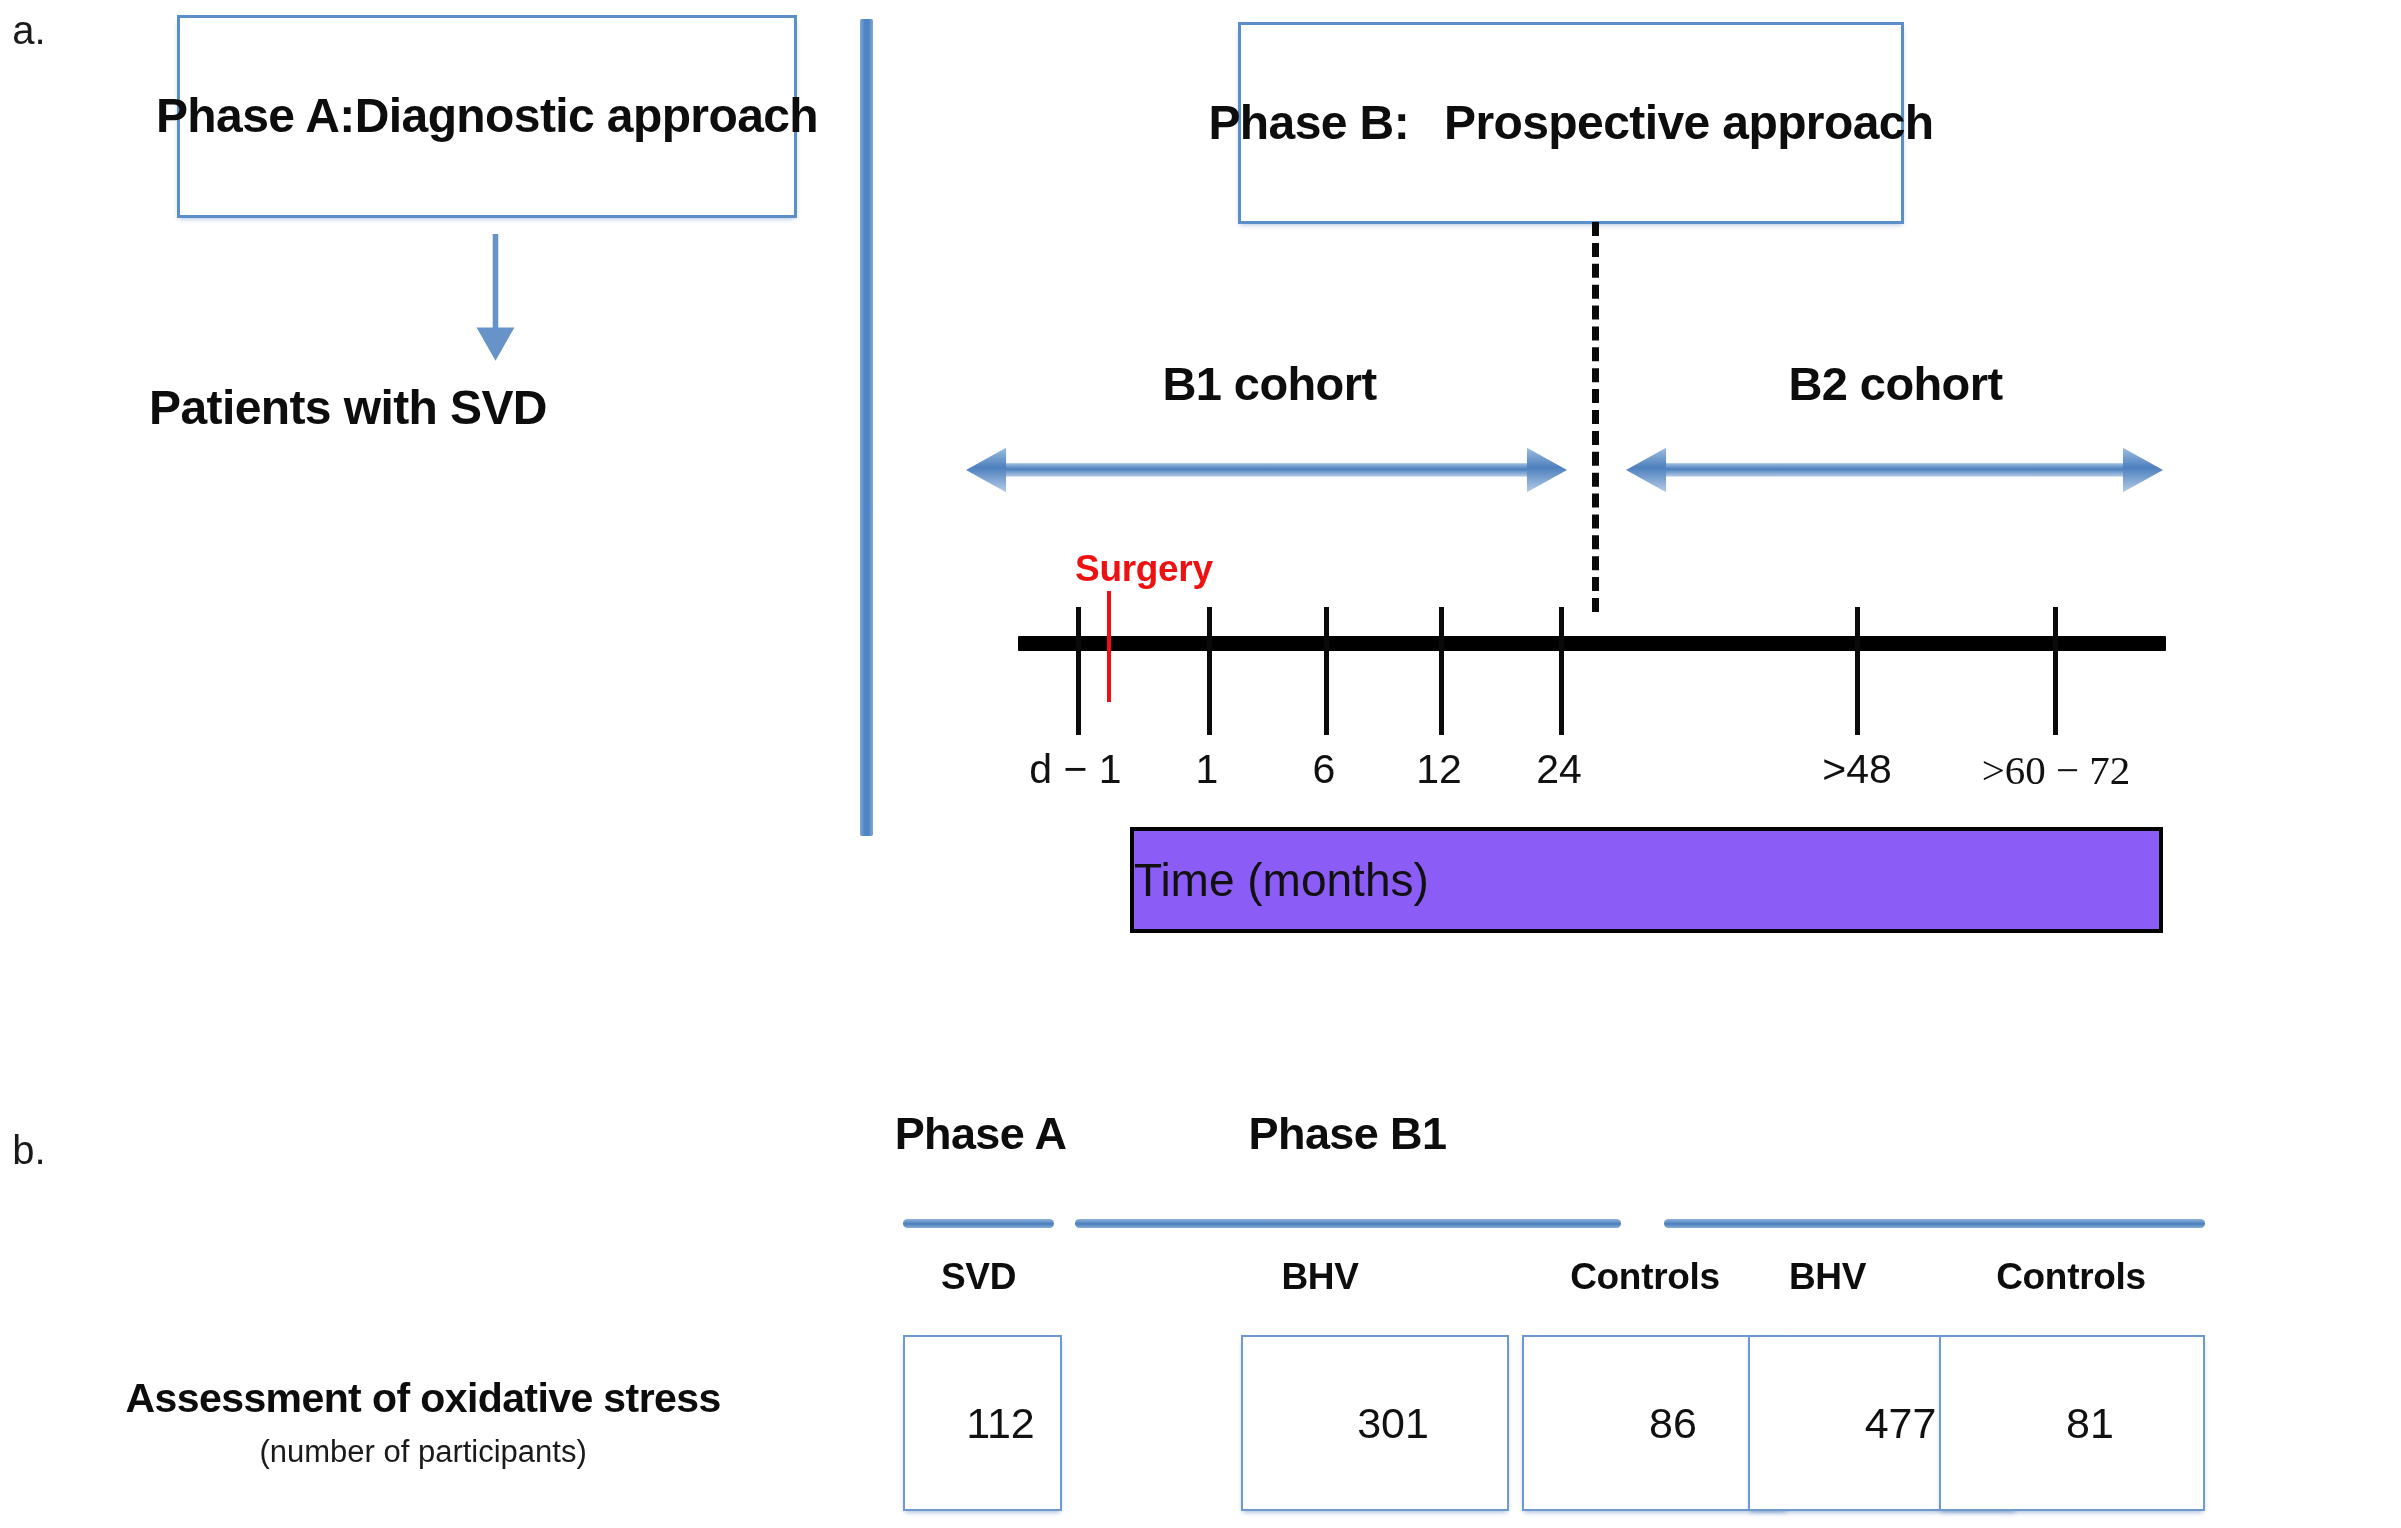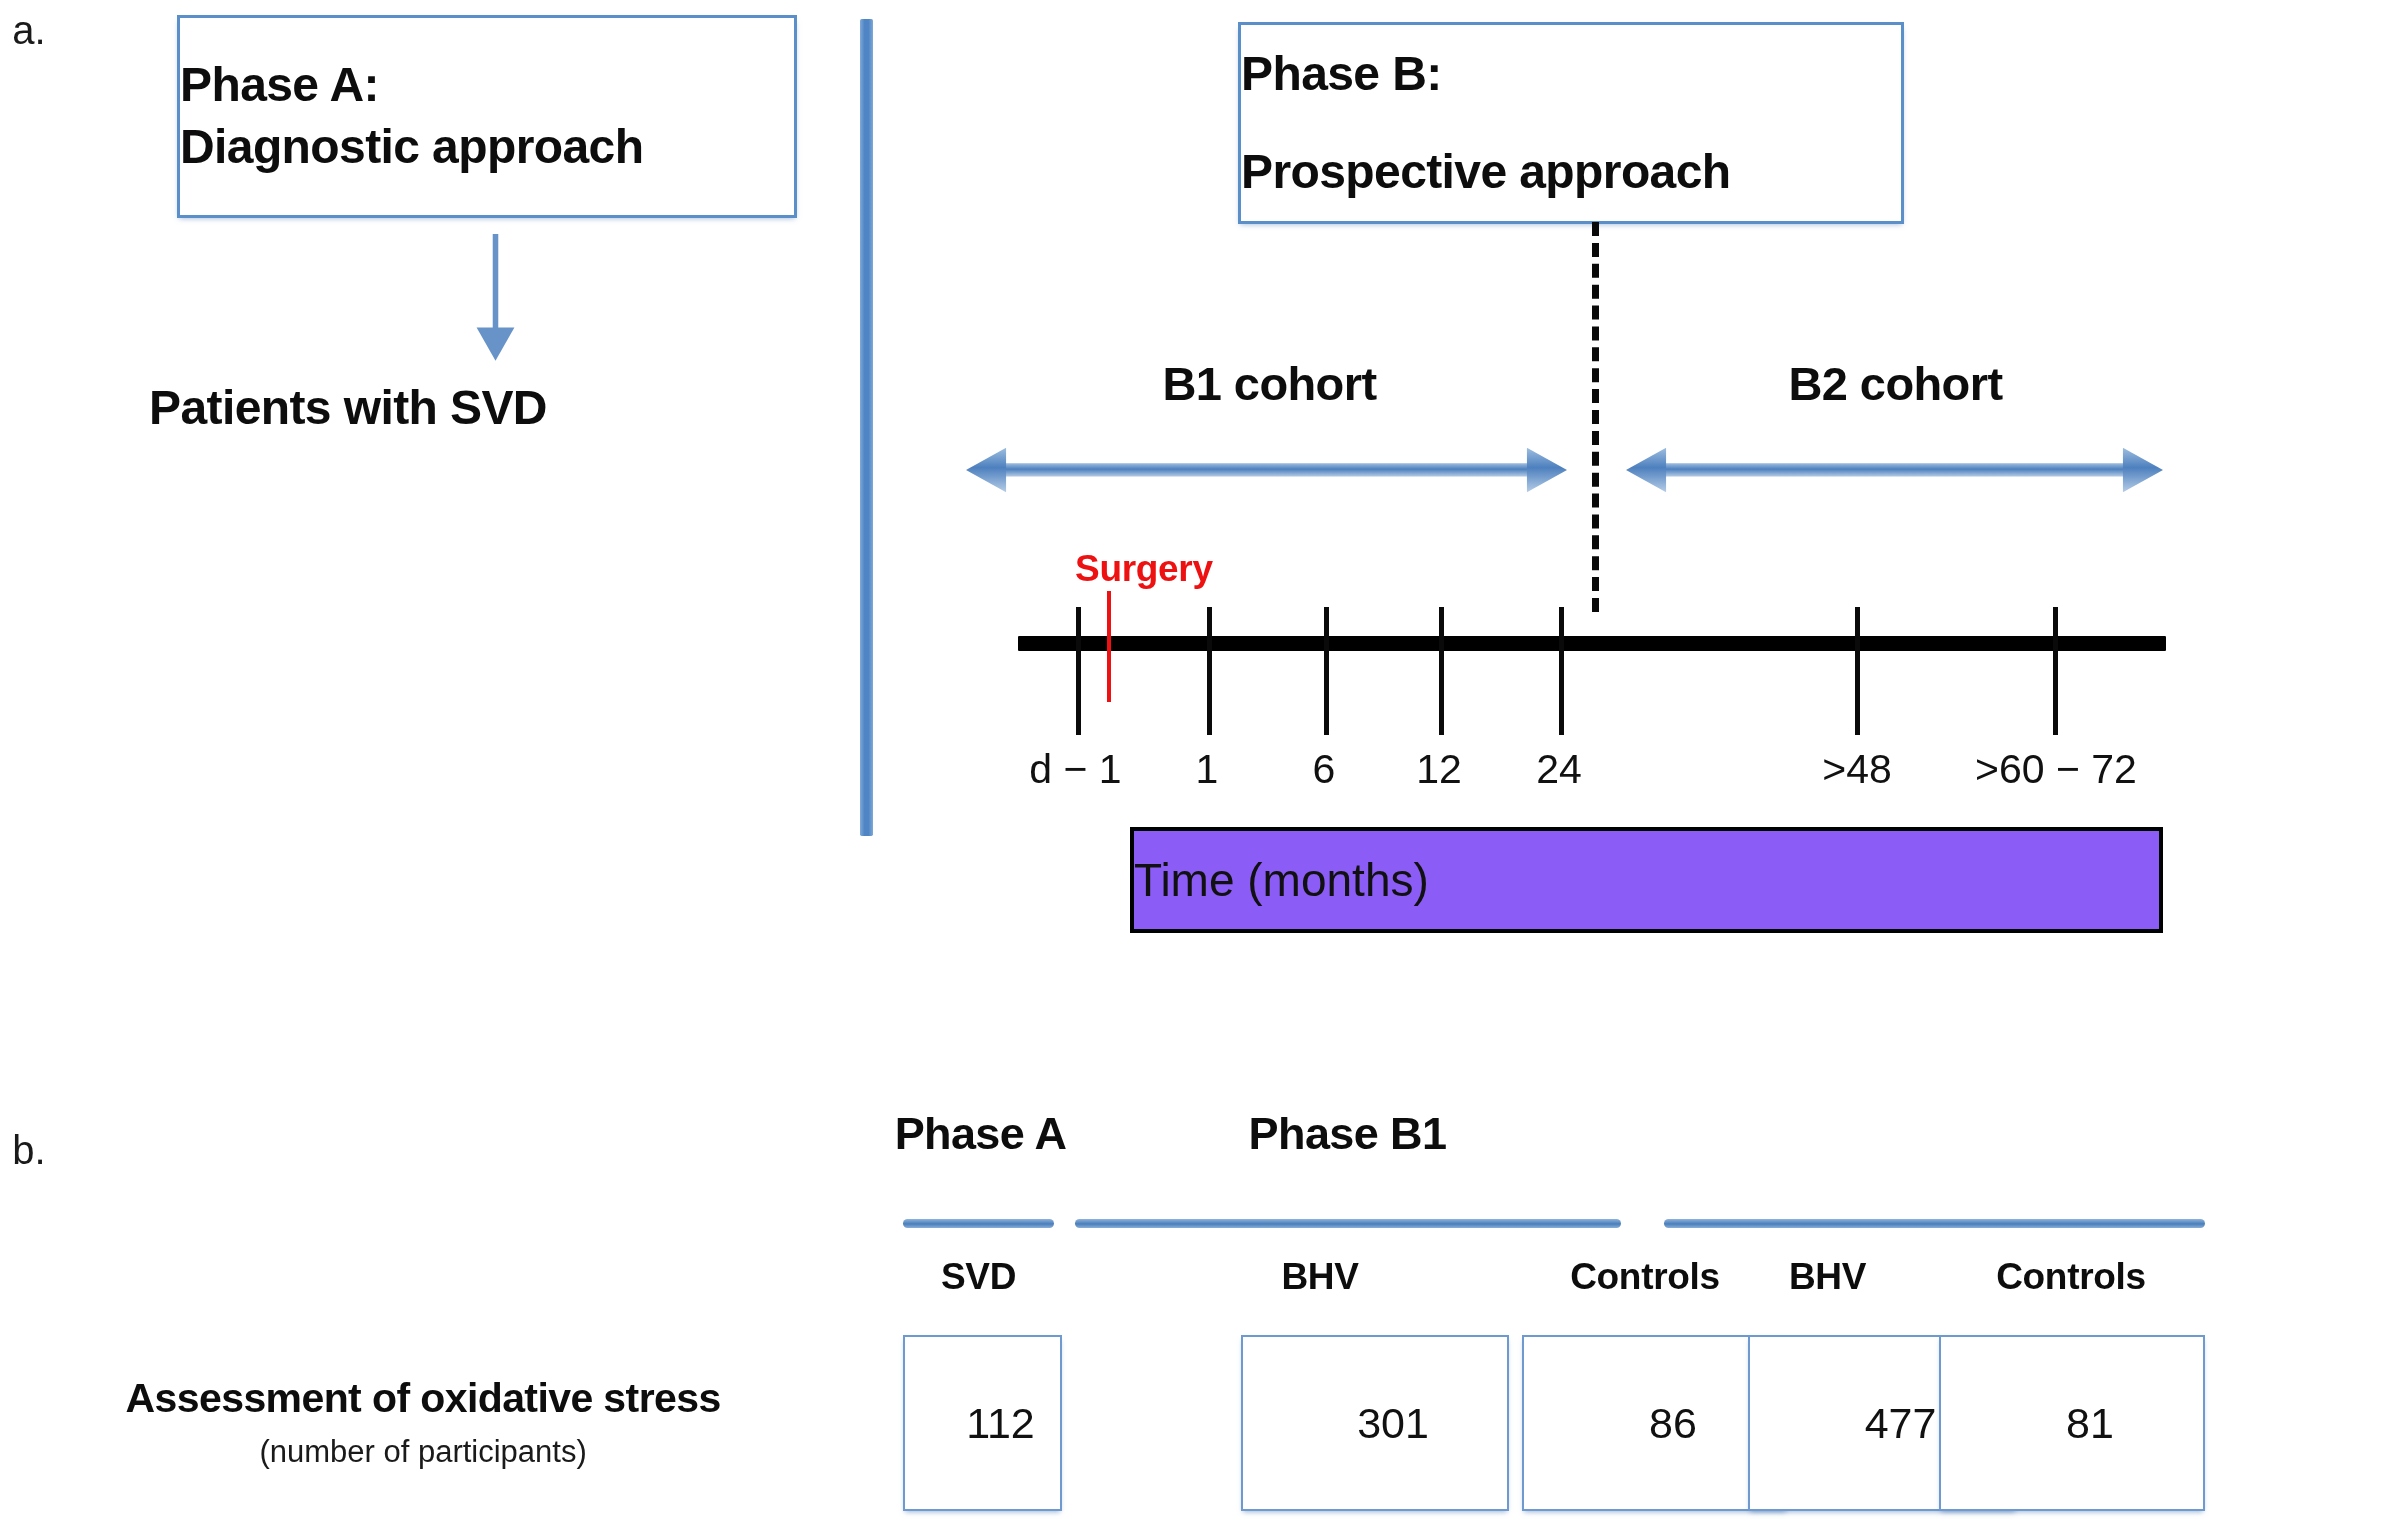--- a/index.html
+++ b/index.html
@@ -22,22 +22,21 @@
     color:#1a1a1a;
     line-height:1;
   }
 
   
   .phase-box{
     border:3.9px solid #5B8FC9;
     background:#ffffff;
     box-sizing:border-box;
     display:flex;
-    flex-direction:column;
-    align-items:flex-start;
+    align-items:center;
     justify-content:center;
     box-shadow:0 3.3px 5.6px -2.2px rgba(90,130,185,.55);
   }
   .phase-box .line{
     font-weight:bold;
     font-size:48px;
     line-height:1.30;
     letter-spacing:-0.6px;
     white-space:nowrap;
     color:#0d0d0d;
@@ -237,21 +236,21 @@
   <div class="abs tick" style="left:1559px;top:607px;height:128px;"></div>
   <div class="abs tick" style="left:1855px;top:607px;height:128px;"></div>
   <div class="abs tick" style="left:2053px;top:607px;height:128px;"></div>
 
   <div class="abs tick-label" style="left:981px;top:746px;width:189px;">d − 1</div>
   <div class="abs tick-label" style="left:1157px;top:746px;width:100px;">1</div>
   <div class="abs tick-label" style="left:1274px;top:746px;width:100px;">6</div>
   <div class="abs tick-label" style="left:1389px;top:746px;width:100px;">12</div>
   <div class="abs tick-label" style="left:1509px;top:746px;width:100px;">24</div>
   <div class="abs tick-label" style="left:1779px;top:746px;width:156px;">&gt;48</div>
-  <div class="abs tick-label" style="left:1928px;top:746px;width:256px;">&gt;60 − 72</div>
+  <div class="abs tick-label" style="left:1928px;top:746px;width:256px;font-family:Liberation Serif, serif;">&gt;60 − 72</div>
 
   <div class="abs time-box" style="left:1130px;top:827px;width:1033px;height:106px;">
     <span>Time (months)</span>
   </div>
 
   <div class="abs panel-letter" style="left:12.2px;top:1130px;">b.</div>
 
   <div class="abs row-label-sub" style="left:5.6px;top:1434px;width:835px;">(number of participants)</div>
   <div class="abs row-label-main" style="left:5.6px;top:1375px;width:835px;">Assessment of oxidative stress</div>
 

